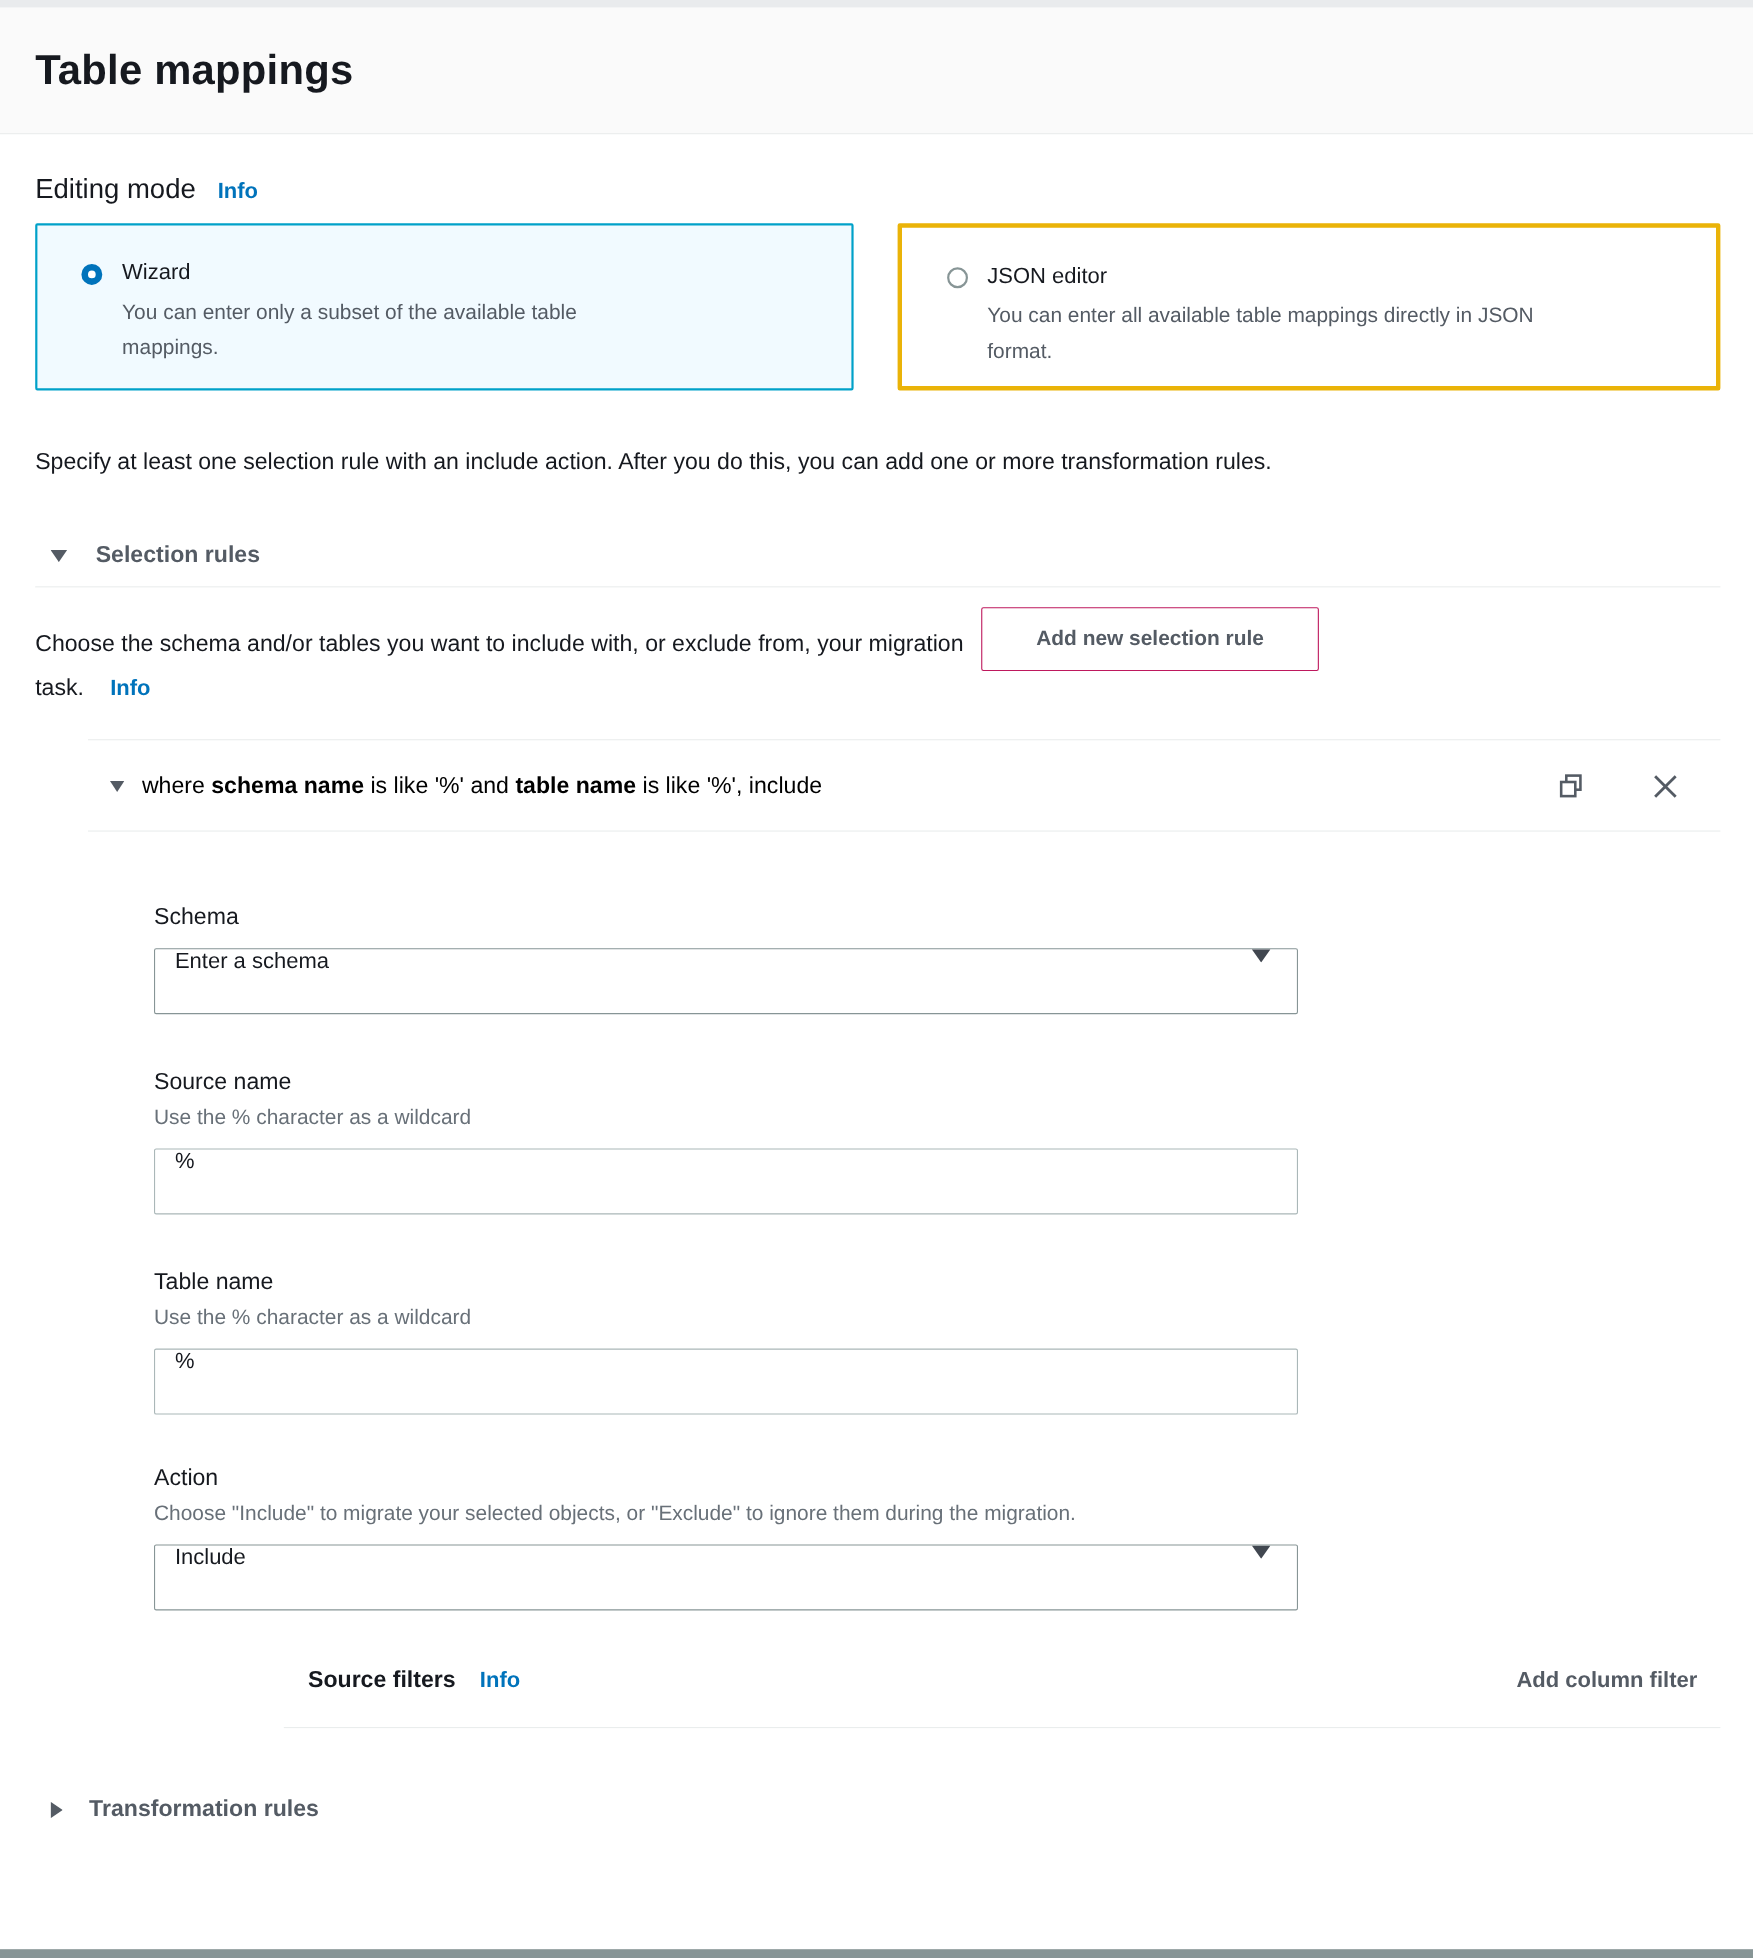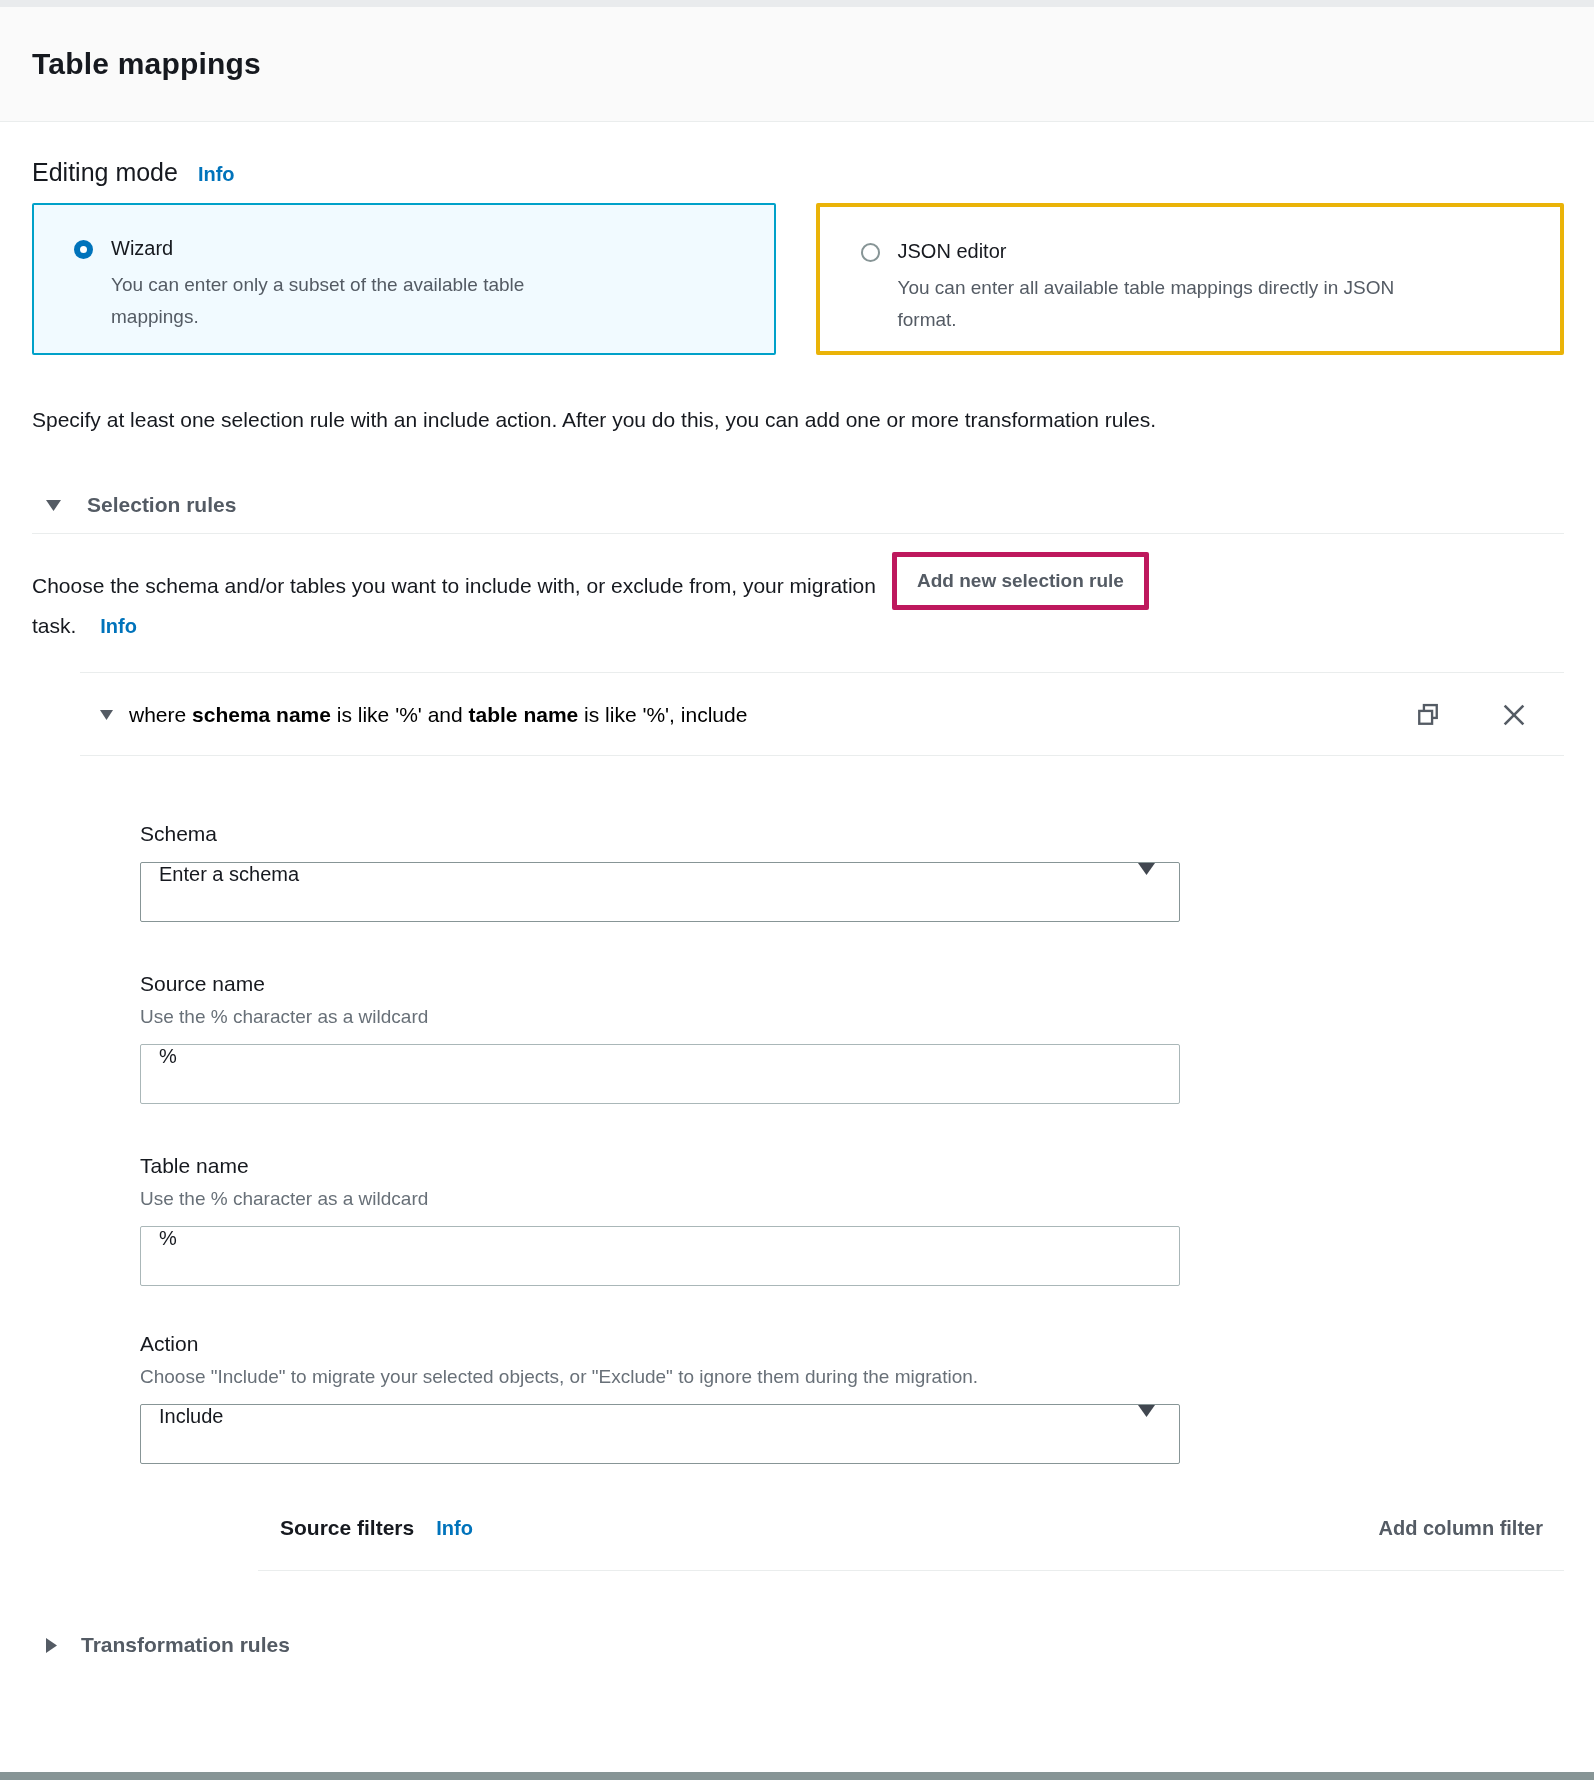--- a/index.html
+++ b/index.html
@@ -14,21 +14,21 @@
   }
   .top-strip { height: 7px; background: #e9ebed; }
   .page-header {
     height: 115px;
     background: #fafafa;
     border-bottom: 1px solid #eaeded;
     display: flex;
     align-items: center;
     padding-left: 32px;
   }
-  .page-title { font-size: 30px; font-weight: 700; color: #16191f; letter-spacing: .2px; }
+  .page-title { font-size: 38px; font-weight: 700; color: #16191f; letter-spacing: .2px; }
 
   .content { padding: 0 30px 0 32px; }
 
   .editing-row { margin-top: 36px; display: flex; align-items: baseline; }
   .editing-label { font-size: 25px; color: #16191f; }
   .info-link { font-size: 20px; font-weight: 700; color: #0073bb; margin-left: 20px; cursor: pointer; }
 
   .cards { margin-top: 16px; display: flex; gap: 40px; }
   .card {
     flex: 1;
@@ -59,22 +59,22 @@
   .divider { height: 1px; background: #eaeded; }
   .div-a { margin-top: 16px; }
   .div-b { margin-left: 48px; margin-top: 26px; }
   .div-c { margin-left: 48px; margin-top: 26px; }
   .div-sf { margin-left: 226px; margin-top: 30px; }
 
   .choose-row { margin-top: 18px; display: flex; justify-content: flex-start; align-items: flex-start; }
   .choose-text { width: 860px; font-size: 21px; line-height: 40px; padding-top: 14px; color: #16191f; }
   .choose-text .info-link { margin-left: 18px; }
   .add-rule-btn {
-    height: 58px; padding: 0 20px;
-    background: #ffffff; border: 5px solid #be185d; border-radius: 2px;
+    height: 58px; padding: 0 49px;
+    background: #ffffff; border: 1px solid #be185d; border-radius: 2px;
     font-family: inherit; font-size: 19px; font-weight: 700; color: #545b64;
     cursor: pointer; white-space: nowrap;
   }
 
   .rule-head { margin-left: 68px; margin-top: 28px; display: flex; align-items: center; }
   .rule-summary { margin-left: 16px; font-size: 21px; color: #000000; }
   .rule-summary b { font-weight: 700; }
   .rule-icons { margin-left: auto; display: flex; align-items: center; margin-right: 36px; }
   .icon-btn { background: none; border: none; cursor: pointer; padding: 0; line-height: 0; }
   .icon-btn + .icon-btn { margin-left: 58px; }

